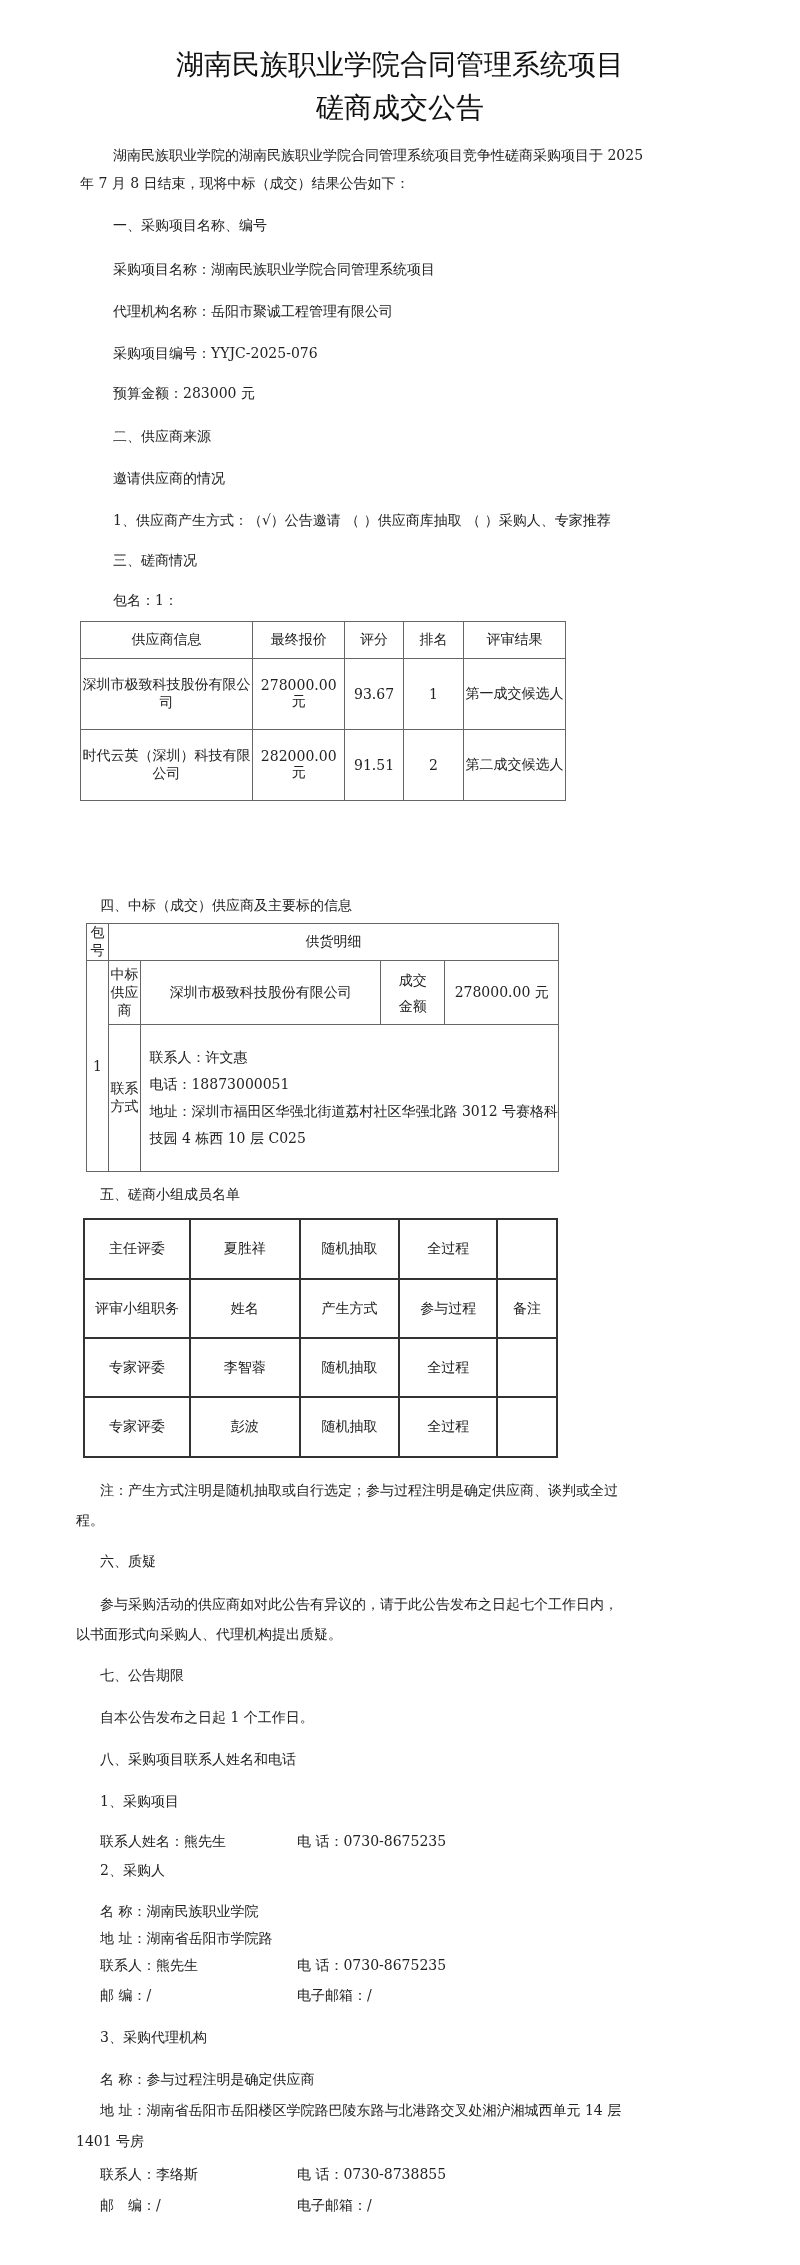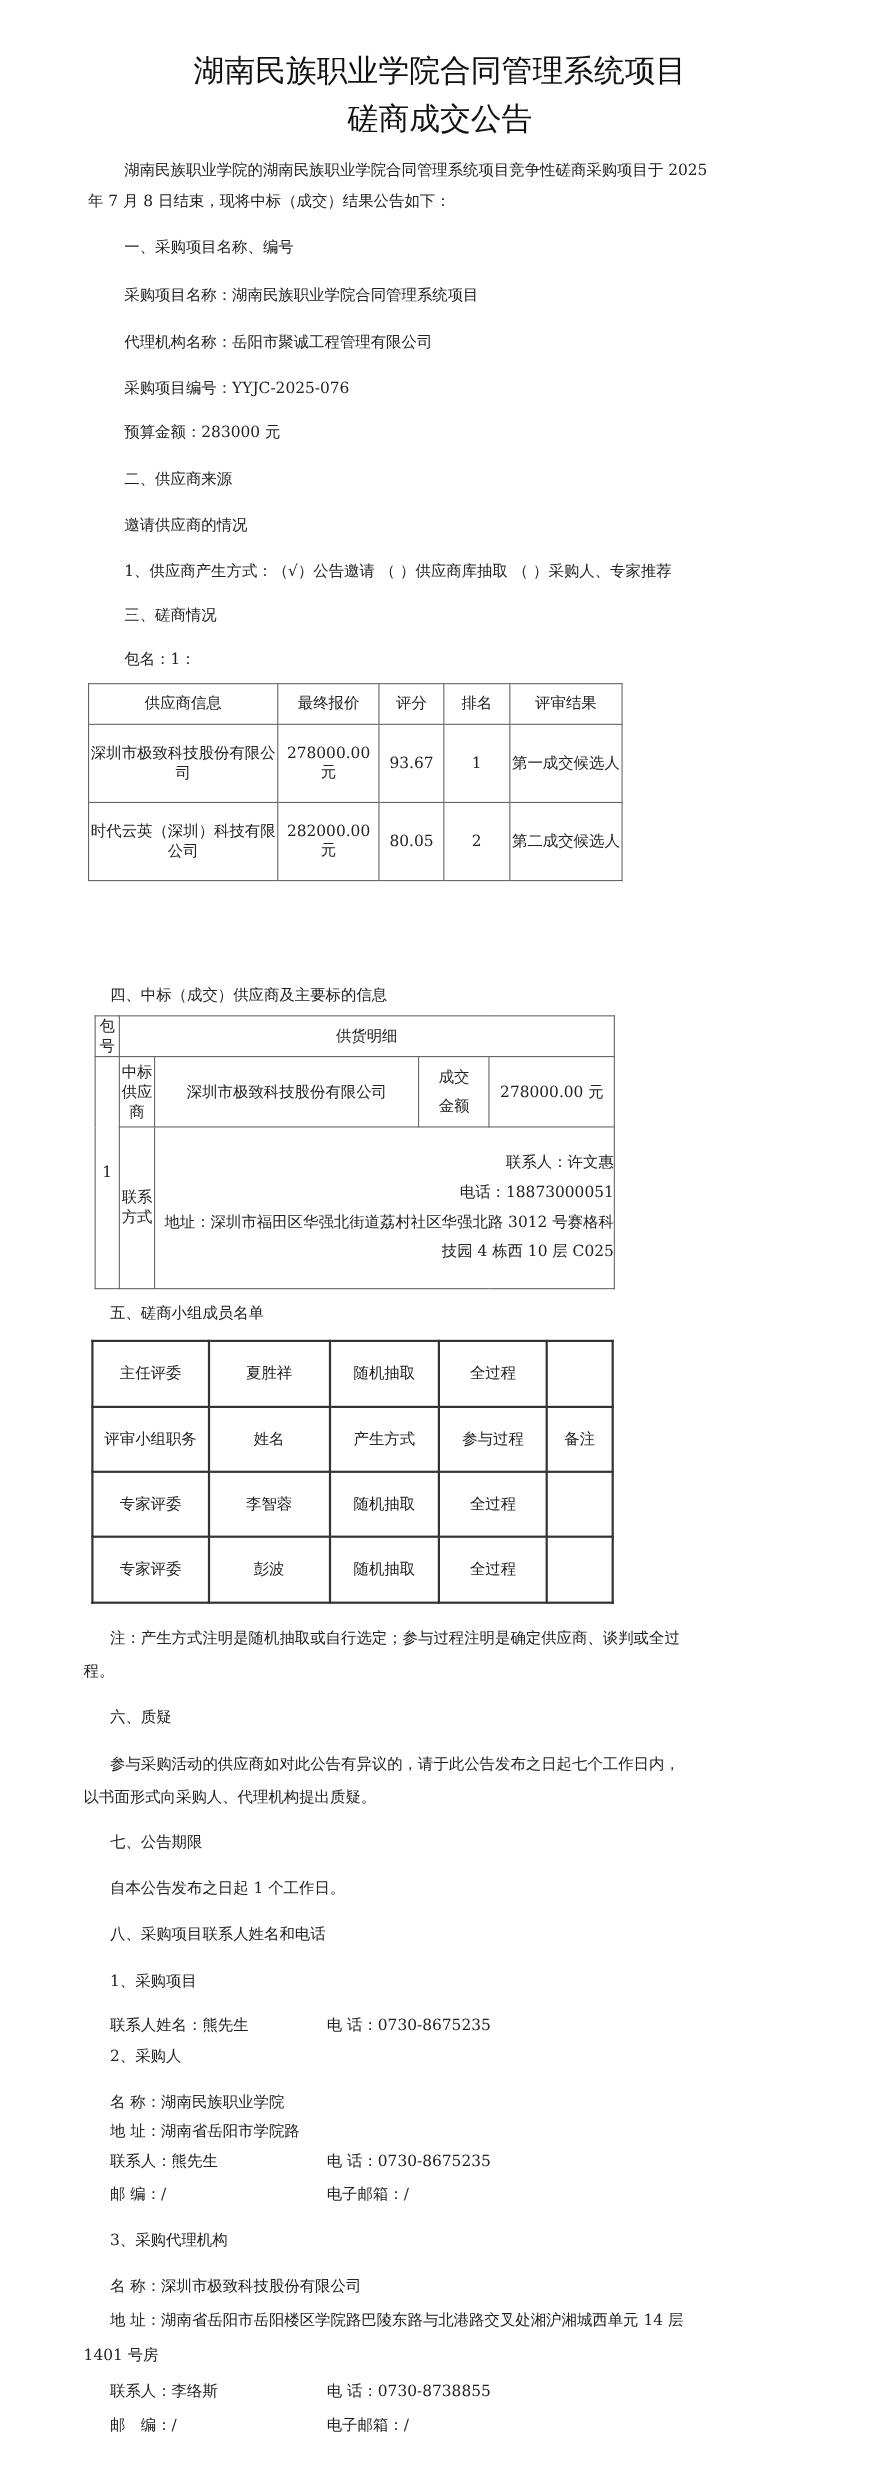--- a/index.html
+++ b/index.html
@@ -3,21 +3,21 @@
 <meta charset="utf-8">
 <style>
   html, body { margin:0; padding:0; background:#ffffff; }
   body { width:800px; height:2265px; position:relative; overflow:hidden;
          font-family:"DejaVu Serif","Liberation Serif",serif; color:#222; }
   .t { position:absolute; white-space:nowrap; font-size:14px; line-height:20px; }
   .title { position:absolute; left:0; width:800px; text-align:center; font-size:28px; line-height:28px; color:#111; }
   table { position:absolute; border-collapse:collapse; font-size:14px; color:#222; }
   td { border:1px solid #666; text-align:center; vertical-align:middle; padding:0; }
   .tbl3 td { border:2px solid #333; }
-  .left { text-align:right; padding-left:8px; }
+  .left { text-align:left; padding-left:8px; }
   .contact-line { display:block; line-height:27px; }
 </style>
 </head>
 <body>
 
 <div class="title" style="top:51px;">湖南民族职业学院合同管理系统项目</div>
 <div class="title" style="top:94px;">磋商成交公告</div>
 
 <div class="t" style="left:113px; top:145px;">湖南民族职业学院的湖南民族职业学院合同管理系统项目竞争性磋商采购项目于 2025</div>
 <div class="t" style="left:80px; top:173px;">年 7 月 8 日结束，现将中标（成交）结果公告如下：</div>
@@ -47,21 +47,21 @@
   <tr style="height:71px;">
     <td>深圳市极致科技股份有限公司</td>
     <td>278000.00 元</td>
     <td>93.67</td>
     <td>1</td>
     <td>第一成交候选人</td>
   </tr>
   <tr style="height:71px;">
     <td>时代云英（深圳）科技有限公司</td>
     <td>282000.00 元</td>
-    <td>80.05</td>
+    <td>91.51</td>
     <td>2</td>
     <td>第二成交候选人</td>
   </tr>
 </tbody>
   </table>
 
 <div class="t" style="left:100px; top:895px;">四、中标（成交）供应商及主要标的信息</div>
 
 <table style="left:86px; top:923px; width:473px;">
   <tbody>
@@ -143,19 +143,19 @@
 
 <div class="t" style="left:100px; top:1860px;">2、采购人</div>
 <div class="t" style="left:100px; top:1901px;">名 称：湖南民族职业学院</div>
 <div class="t" style="left:100px; top:1928px;">地 址：湖南省岳阳市学院路</div>
 <div class="t" style="left:100px; top:1955px;">联系人：熊先生</div>
 <div class="t" style="left:297px; top:1955px;">电 话：0730-8675235</div>
 <div class="t" style="left:100px; top:1985px;">邮 编：/</div>
 <div class="t" style="left:297px; top:1985px;">电子邮箱：/</div>
 
 <div class="t" style="left:100px; top:2027px;">3、采购代理机构</div>
-<div class="t" style="left:100px; top:2069px;">名 称：深圳市极致科技股份有限公司</div>
+<div class="t" style="left:100px; top:2069px;">名 称：参与过程注明是确定供应商</div>
 <div class="t" style="left:100px; top:2100px;">地 址：湖南省岳阳市岳阳楼区学院路巴陵东路与北港路交叉处湘沪湘城西单元 14 层</div>
 <div class="t" style="left:76px; top:2131px;">1401 号房</div>
 <div class="t" style="left:100px; top:2164px;">联系人：李络斯</div>
 <div class="t" style="left:297px; top:2164px;">电 话：0730-8738855</div>
 <div class="t" style="left:100px; top:2195px;">邮　编：/</div>
 <div class="t" style="left:297px; top:2195px;">电子邮箱：/</div>
 
 </body></html>

